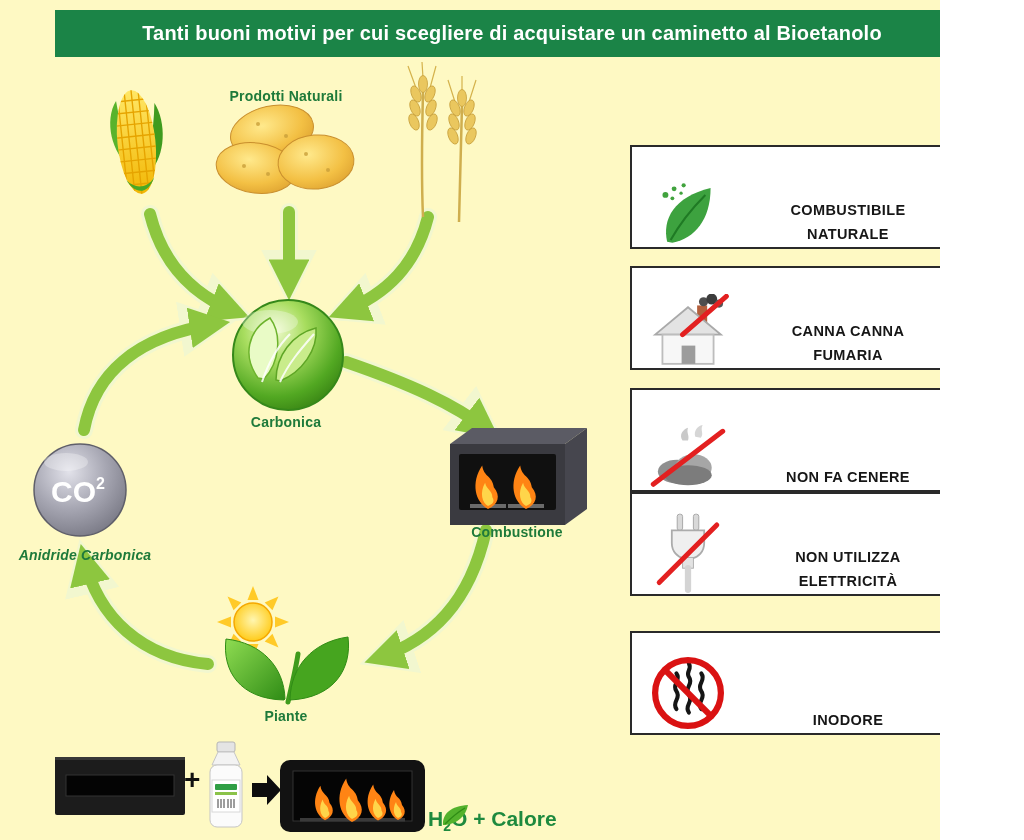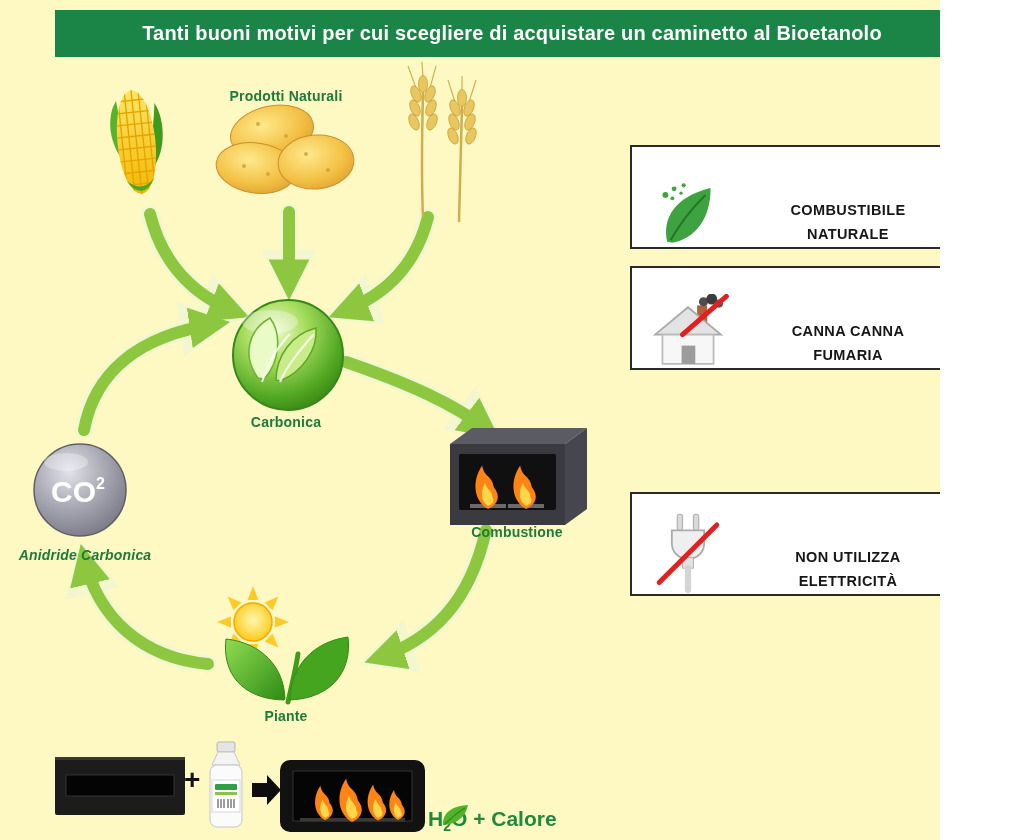--- a/index.html
+++ b/index.html
@@ -288,31 +288,62 @@
         <rect x="18" y="44" width="56" height="32" fill="#f7f7f7" stroke="#bdbdbd" stroke-width="2"></rect>
         <rect x="39" y="56" width="15" height="20" fill="#9c9c9c"></rect>
         <line x1="40" y1="44" x2="88" y2="2" stroke="#e32020" stroke-width="5.5" stroke-linecap="round"></line>
       </svg>
     </div>
     <div class="benefit-label-wrap">
       <span class="benefit-label">CANNA CANNA FUMARIA</span>
     </div>
   </div>
 
+  <div class="benefit" style="top:388px">
+    <div class="benefit-icon">
+      <svg width="84" height="68" viewBox="0 0 92 74">
+        <path d="M40,20 C36,14 40,8 46,6 C44,12 48,14 46,20 Z" fill="#c9c9c9"></path>
+        <path d="M54,16 C52,10 56,4 62,3 C59,9 64,12 60,17 Z" fill="#d6d6d6"></path>
+        <ellipse cx="34" cy="54" rx="21" ry="13" fill="#8f8f8f"></ellipse>
+        <ellipse cx="52" cy="50" rx="20" ry="15" fill="#a6a6a6"></ellipse>
+        <ellipse cx="46" cy="58" rx="26" ry="11" fill="#7c7c7c"></ellipse>
+        <line x1="8" y1="68" x2="84" y2="10" stroke="#e32020" stroke-width="5.5" stroke-linecap="round"></line>
+      </svg>
+    </div>
+    <div class="benefit-label-wrap">
+      <span class="benefit-label">NON FA CENERE</span>
+    </div>
+  </div>
 
   <div class="benefit" style="top:492px">
     <div class="benefit-icon">
       <svg width="72" height="84" viewBox="0 0 80 92">
         <rect x="28" y="4" width="6" height="18" rx="2.5" fill="#d9d9d9" stroke="#a3a3a3"></rect>
         <rect x="46" y="4" width="6" height="18" rx="2.5" fill="#d9d9d9" stroke="#a3a3a3"></rect>
         <path d="M22,22 h36 v14 c0,10 -7,16 -13,17 h-10 c-6,-1 -13,-7 -13,-17 Z" fill="#efefef" stroke="#ababab" stroke-width="2"></path>
         <rect x="34" y="52" width="12" height="12" fill="#e3e3e3" stroke="#ababab"></rect>
         <path d="M40,64 C40,74 40,80 40,88" stroke="#d4d4d4" stroke-width="7" fill="none" stroke-linecap="round"></path>
         <line x1="8" y1="80" x2="72" y2="16" stroke="#e32020" stroke-width="5.5" stroke-linecap="round"></line>
       </svg>
     </div>
     <div class="benefit-label-wrap">
       <span class="benefit-label">NON UTILIZZA ELETTRICITÀ</span>
     </div>
   </div>
 
+  <div class="benefit" style="top:631px">
+    <div class="benefit-icon">
+      <svg width="80" height="80" viewBox="0 0 90 90">
+        <g stroke="#151515" stroke-width="4.6" fill="none" stroke-linecap="round">
+          <path d="M32,63 C26,55 38,51 32,43 C26,35 38,31 32,23"></path>
+          <path d="M46,67 C40,59 52,55 46,47 C40,39 52,35 46,27 C42,21 50,18 46,12"></path>
+          <path d="M60,63 C54,55 66,51 60,43 C54,35 66,31 60,23"></path>
+        </g>
+        <circle cx="45" cy="45" r="37" stroke="#da1212" stroke-width="7" fill="none"></circle>
+        <line x1="19" y1="19" x2="71" y2="71" stroke="#da1212" stroke-width="7" stroke-linecap="round"></line>
+      </svg>
+    </div>
+    <div class="benefit-label-wrap">
+      <span class="benefit-label">INODORE</span>
+    </div>
+  </div>
 
 </div>
 
 </body></html>

